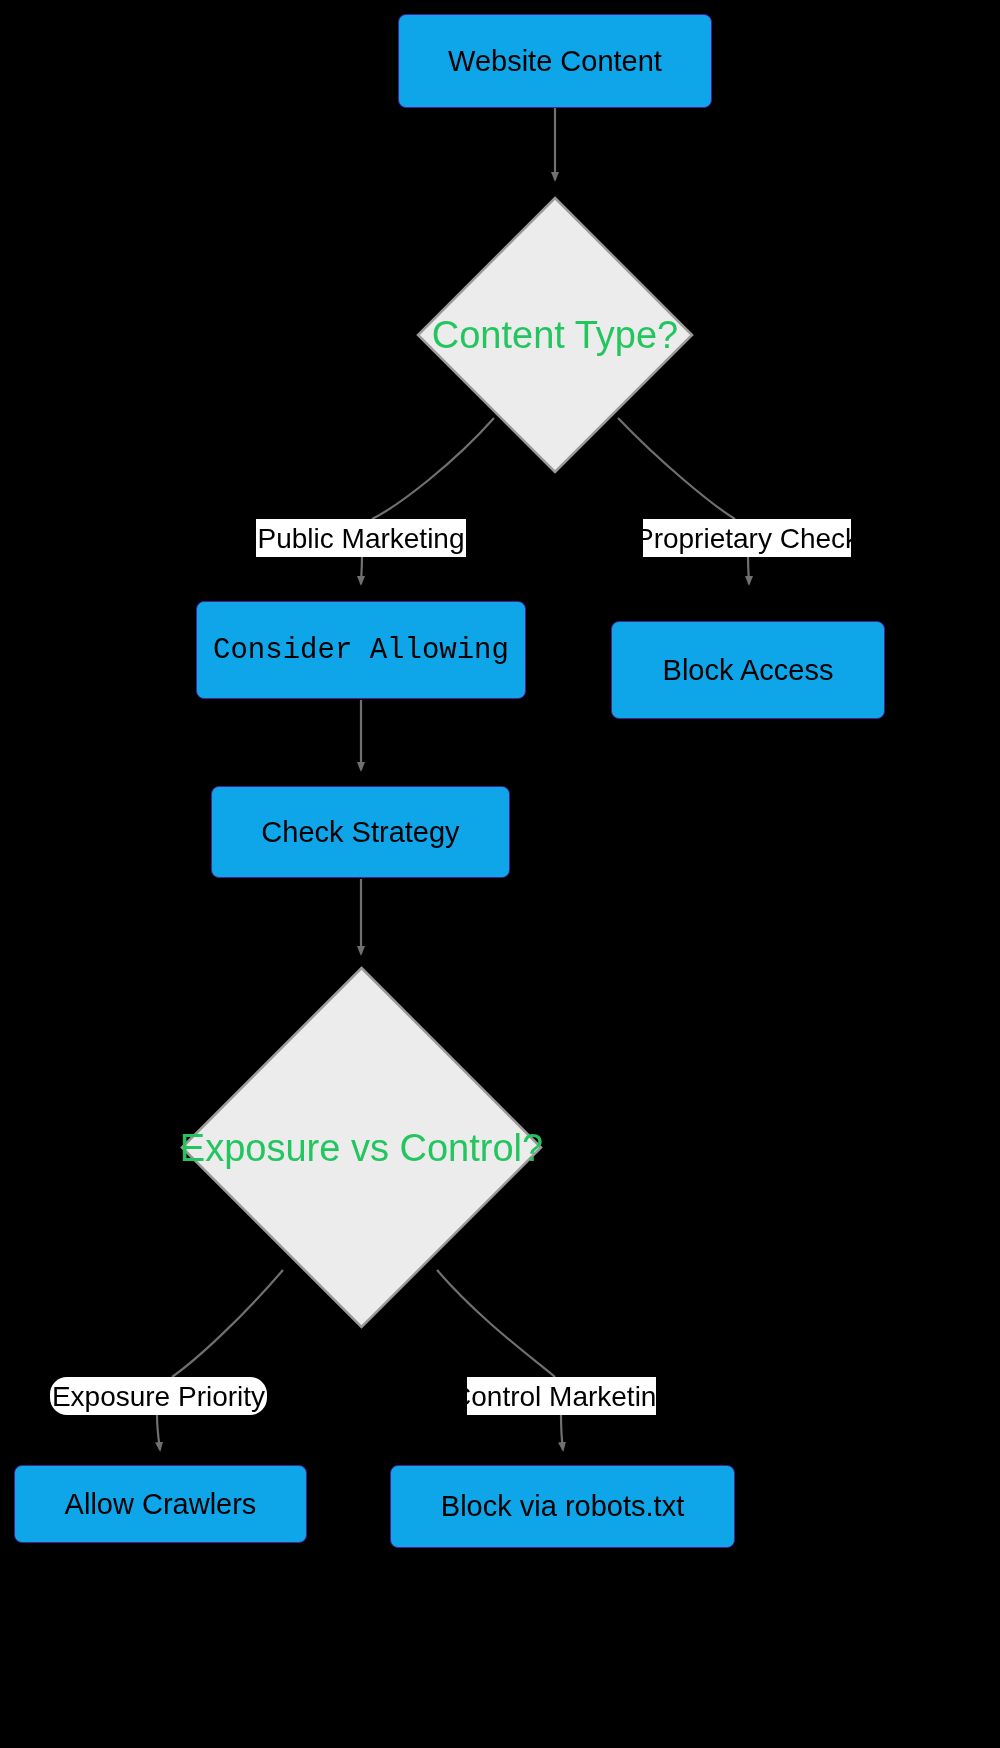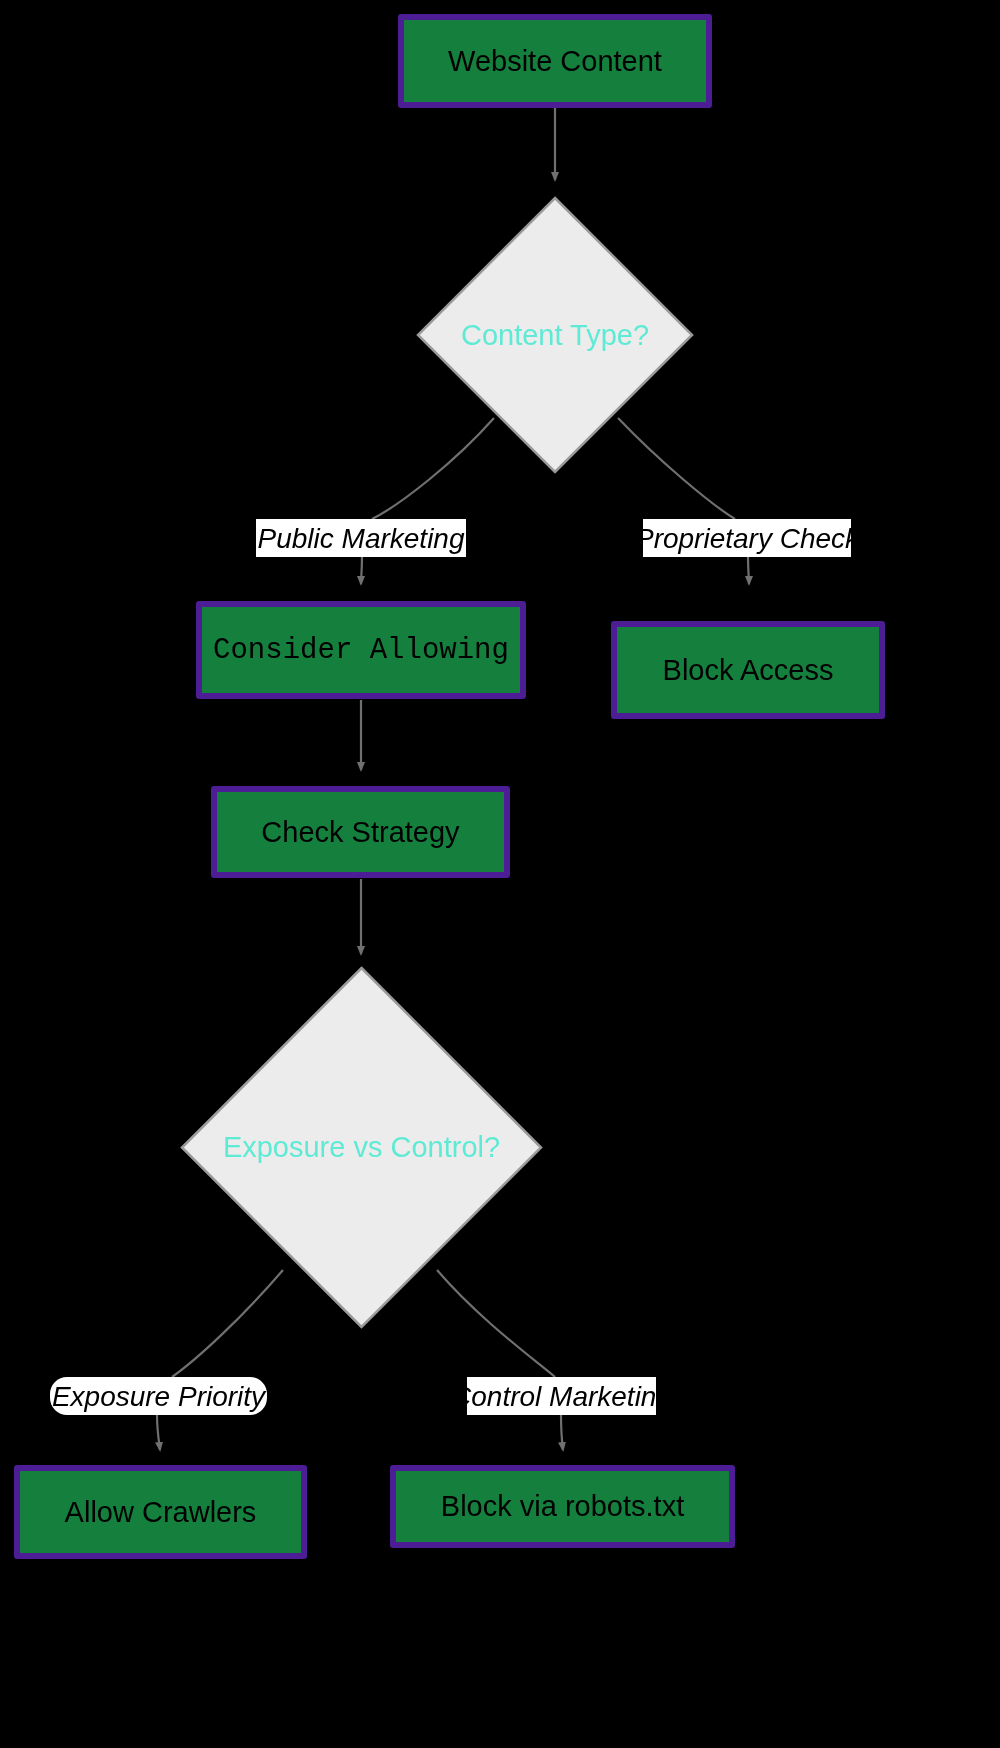--- a/index.html
+++ b/index.html
@@ -29,62 +29,61 @@
     pointer-events: none;
   }
   .node {
     position: absolute;
     box-sizing: border-box;
     display: flex;
     align-items: center;
     justify-content: center;
   }
   .node-rect {
-    background: #15803d;
-    border: 6px solid #4c1d95;
-    border-radius: 3px;
+    background: #0ea5e9;
+    border: 1px solid #4c1d95;
+    border-radius: 8px;
   }
   .node-rect .node-label {
     font-size: 29px;
     color: #000000;
     line-height: 1;
     white-space: nowrap;
   }
   .node-diamond {
     background: transparent;
     border: none;
   }
   .diamond-shape {
     position: absolute;
     left: 0; top: 0;
     width: 100%;
     height: 100%;
   }
   .node-diamond .node-label {
     position: relative;
     z-index: 2;
-    font-size: 29px;
-    color: #5eead4;
+    font-size: 38px;
+    color: #22c55e;
     line-height: 1;
     white-space: nowrap;
   }
   .edge-label {
     position: absolute;
     background: #ffffff;
     color: #000000;
     font-size: 28px;
     line-height: 1;
     padding: 8px 4px 7px 4px;
     white-space: nowrap;
     box-sizing: border-box;
     display: flex;
     align-items: center;
     justify-content: center;
     z-index: 3;
-    font-style: italic;
   }
 </style>
 </head>
 <body>
 
 <div id="diagram-root">
 
   <svg class="edge-layer" viewBox="0 0 1000 1748" xmlns="http://www.w3.org/2000/svg">
     <defs>
       <marker id="arrowhead" markerWidth="10" markerHeight="8" refX="8" refY="4" orient="auto" markerUnits="userSpaceOnUse">
@@ -134,21 +133,21 @@
     <span class="node-label">Check Strategy</span>
   </div>
 
   <div class="node node-diamond" style="left:180px; top:966px; width:363px; height:363px;">
     <svg class="diamond-shape" viewBox="0 0 363 363" preserveAspectRatio="none" xmlns="http://www.w3.org/2000/svg">
       <polygon points="181.5,2 361,181.5 181.5,361 2,181.5" fill="#ececec" stroke="#9a9a9a" stroke-width="2.5"></polygon>
     </svg>
     <span class="node-label">Exposure vs Control?</span>
   </div>
 
-  <div class="node node-rect" style="left:14px; top:1465px; width:293px; height:94px;">
+  <div class="node node-rect" style="left:14px; top:1465px; width:293px; height:78px;">
     <span class="node-label">Allow Crawlers</span>
   </div>
 
   <div class="node node-rect" style="left:390px; top:1465px; width:345px; height:83px;">
     <span class="node-label">Block via robots.txt</span>
   </div>
 
   <div class="edge-label" style="left:256px; top:519px; width:210px; height:38px;">Public Marketing</div>
 
   <div class="edge-label" style="left:643px; top:519px; width:208px; height:38px;">Proprietary Check</div>

